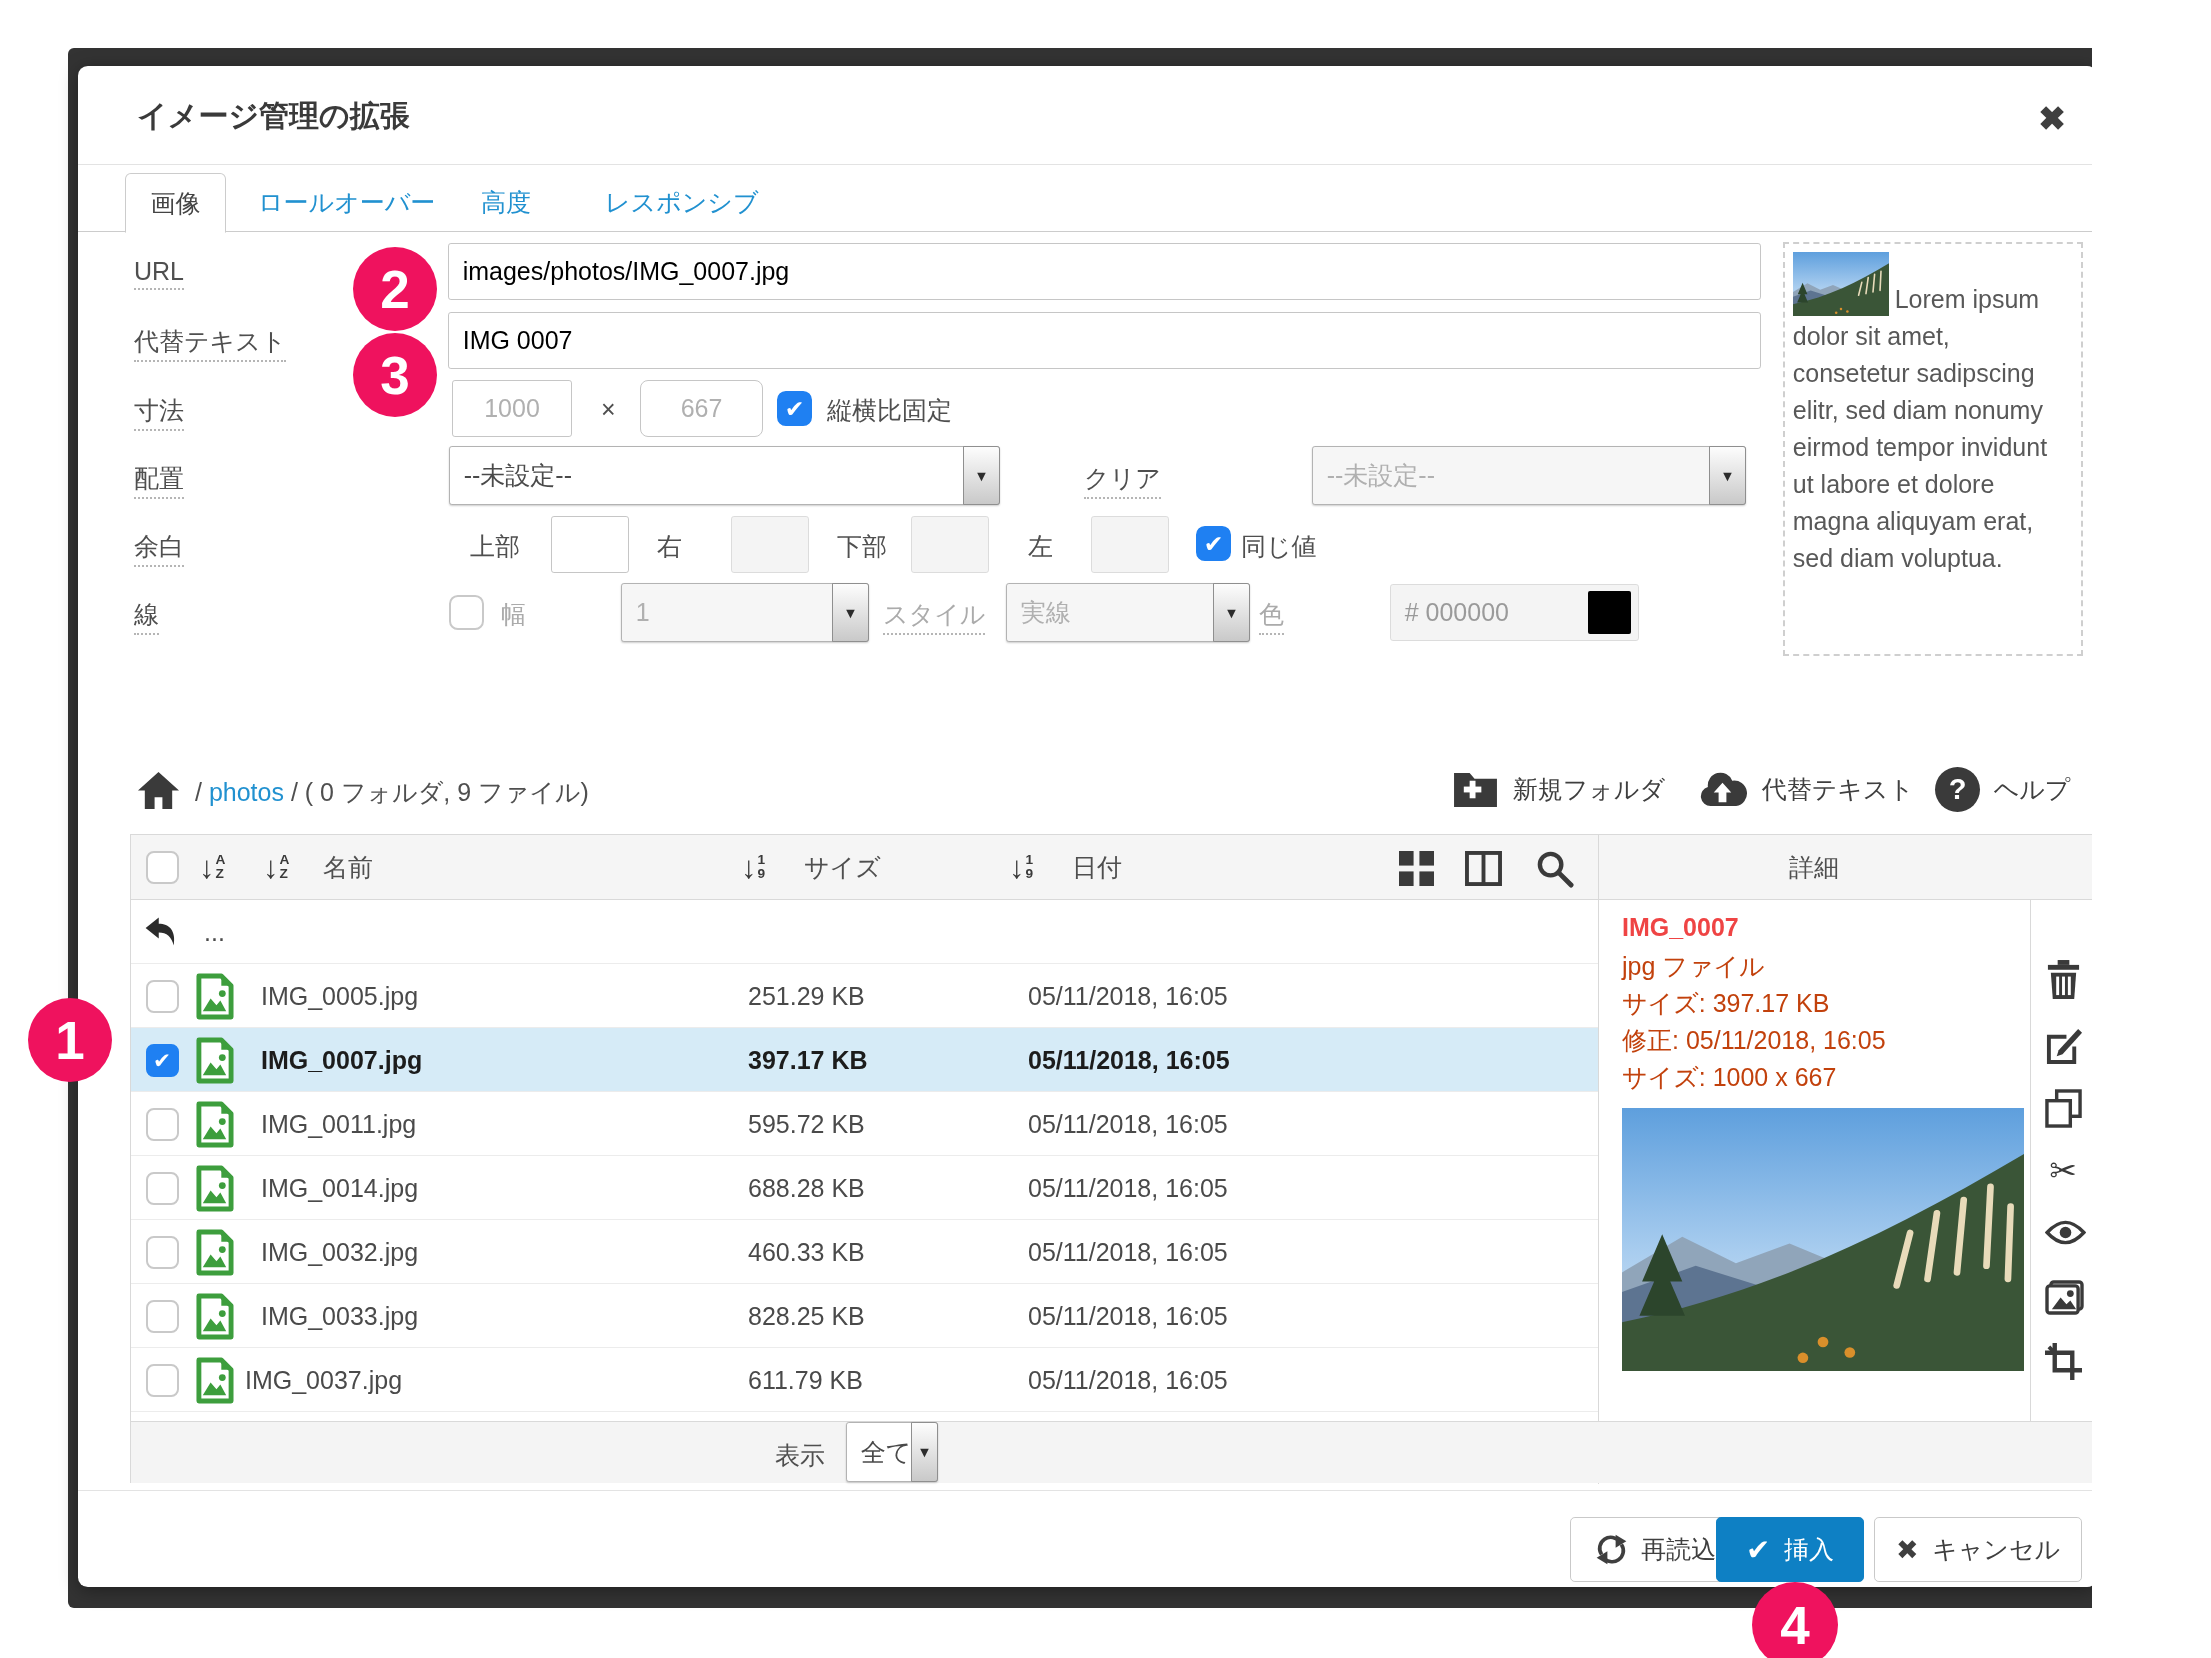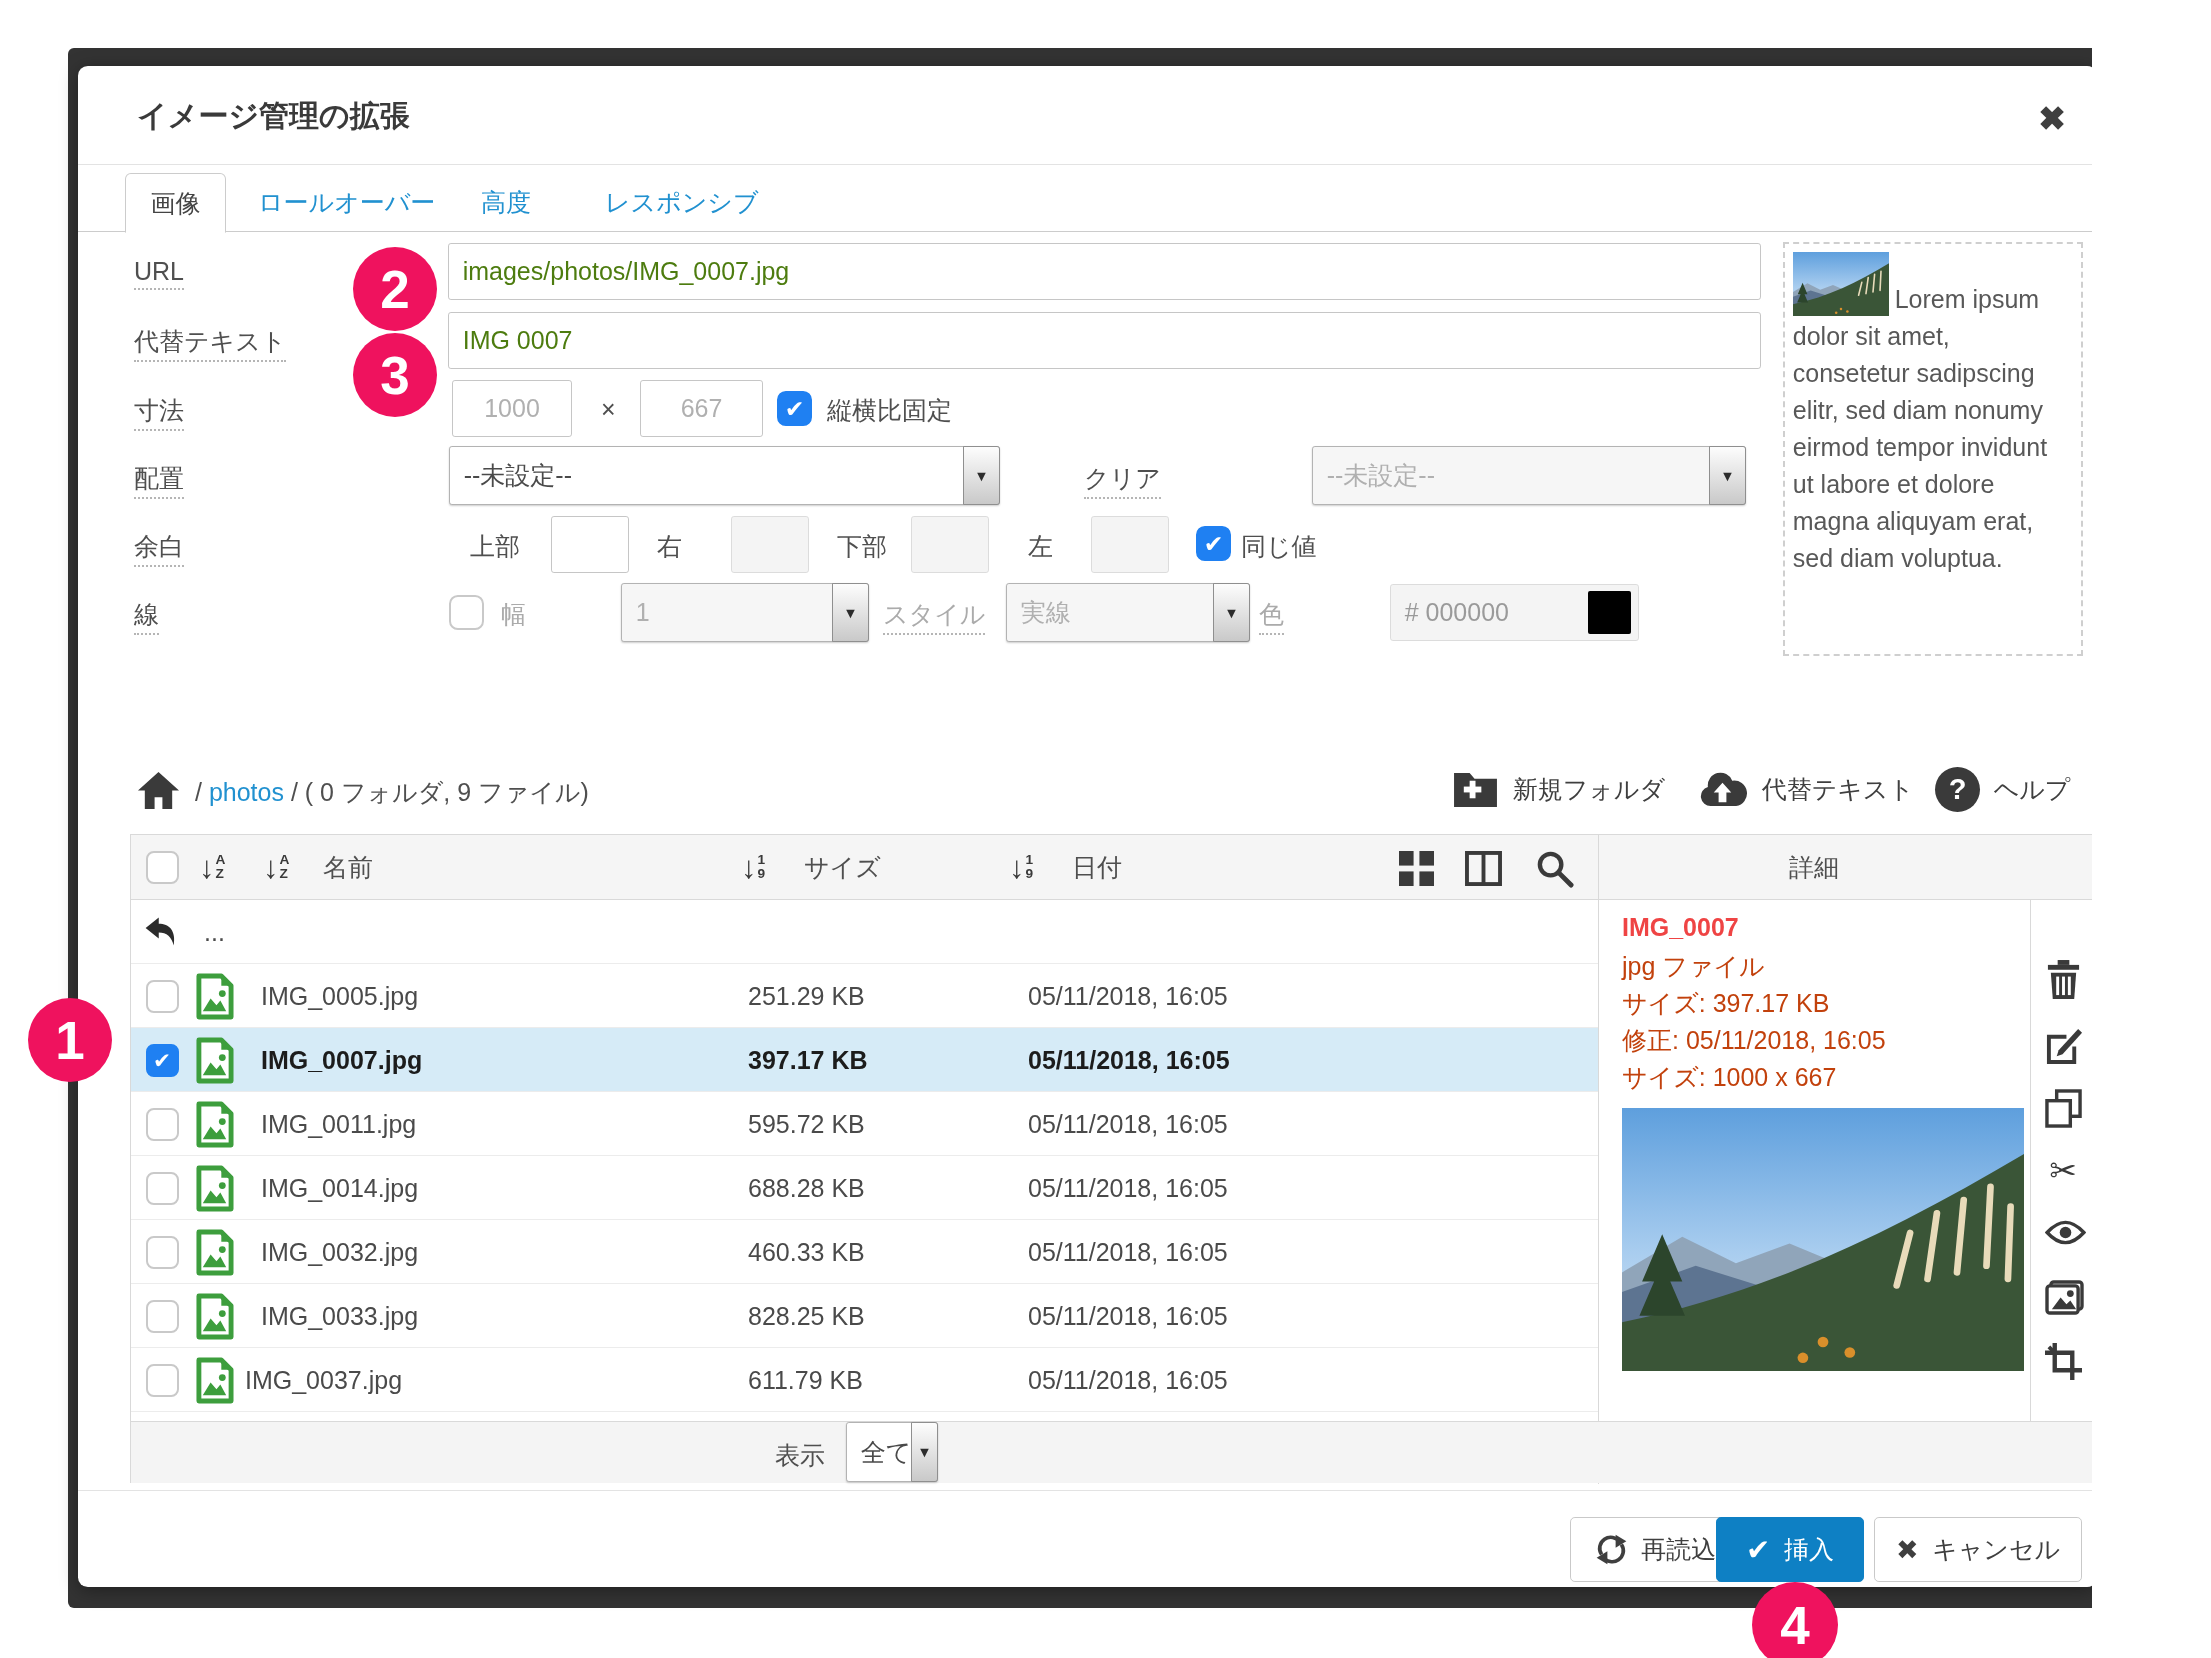--- a/index.html
+++ b/index.html
@@ -21,21 +21,21 @@
 
   
   .tabbar { position:absolute; left:0; top:107px; width:100%; height:59px; border-bottom:1px solid #cccccc; }
   .tab-active { position:absolute; left:47px; top:0; width:101px; height:60px; background:#fff; border:1px solid #ccc; border-bottom:1px solid #fff; border-radius:5.9px 5.9px 0 0; text-align:center; line-height:59px; font-size:25px; color:#444; cursor:pointer; }
   .tab-link { position:absolute; top:0; height:59px; line-height:59px; font-size:25px; color:#2191d0; cursor:pointer; }
 
   
   .flabel { position:absolute; font-size:25px; color:#4f4f4f; border-bottom:2px dotted #b5b5b5; padding-bottom:2px; cursor:help; }
   .flabel.plain { border-bottom:none; cursor:default; }
   .flabel.gray { color:#ababab; }
-  .tinput { position:absolute; height:57px; border:1px solid #c6c6c6; border-radius:2.9px; font-size:25px; color:#4d7c0f; padding:0 13.7px; font-family:inherit; background:#fff; }
+  .tinput { position:absolute; height:57px; border:1px solid #c6c6c6; border-radius:2.9px; font-size:25px; color:#000000; padding:0 13.7px; font-family:inherit; background:#fff; }
   .tinput.dim { color:#b0b0b0; text-align:center; padding:0; }
   .tinput.off { background:#f4f4f4; border-color:#dcdcdc; }
   .sel { position:absolute; height:59px; background:#fff; border:1px solid #b3b3b3; border-radius:2.9px; box-shadow:0 1px 2px rgba(0,0,0,.2); cursor:pointer; }
   .sel .sel-text { position:absolute; left:13.7px; top:0; height:57px; line-height:57px; font-size:25px; color:#4a4a4a; white-space:nowrap; }
   .sel.off { background:#f6f6f6; }
   .sel.off .sel-text { color:#b0b0b0; }
   .sel .sel-arrow { position:absolute; right:-1px; top:-1px; bottom:-1px; width:37px; background:linear-gradient(#fdfdfd,#c9c9c9); border:1px solid #8f8f8f; border-radius:0 2.9px 2.9px 0; display:flex; align-items:center; justify-content:center; font-size:14.6px; color:#2c2c2c; }
   .chk { position:absolute; width:35px; height:35px; border:2px solid #c9c9c9; border-radius:8.8px; background:#fff; cursor:pointer; }
   .chk.on { background:#1f80f2; border-color:#1f80f2; color:#fff; font-size:23.4px; font-weight:700; text-align:center; line-height:33px; }
   .swatch { position:absolute; width:43px; height:43px; background:#000000; border-radius:2px; }
@@ -120,21 +120,21 @@
 
     <div class="flabel" style="left:56px; top:191px;">URL</div>
     <input class="tinput" style="left: 370px; top: 177px; width: 1313px;" value="images/photos/IMG_0007.jpg">
 
     <div class="flabel" style="left:56px; top:259px;">代替テキスト</div>
     <input class="tinput" style="left: 370px; top: 246px; width: 1313px;" value="IMG 0007">
 
     <div class="flabel" style="left:56px; top:328px;">寸法</div>
     <input class="tinput dim" style="left: 374px; top: 314px; width: 120px;" value="1000">
     <div class="crumb-txt" style="left:523px; top:329px;">×</div>
-    <input class="tinput dim" style="left: 562px; top: 314px; width: 123px;" value="667">
+    <input class="tinput dim" style="left: 562px; top: 314px; width: 123px; border-radius: 8px;" value="667">
     <div class="chk on" style="left:699px; top:325px;">✔</div>
     <div class="flabel plain" style="left:749px; top:328px;">縦横比固定</div>
 
     <div class="flabel" style="left:56px; top:396px;">配置</div>
     <div class="sel" style="left:371px; top:380px; width:551px;">
       <span class="sel-text">--未設定--</span>
       <span class="sel-arrow">▼</span>
     </div>
     <div class="flabel" style="left:1006px; top:396px;">クリア</div>
     <div class="sel off" style="left:1234px; top:380px; width:434px;">

